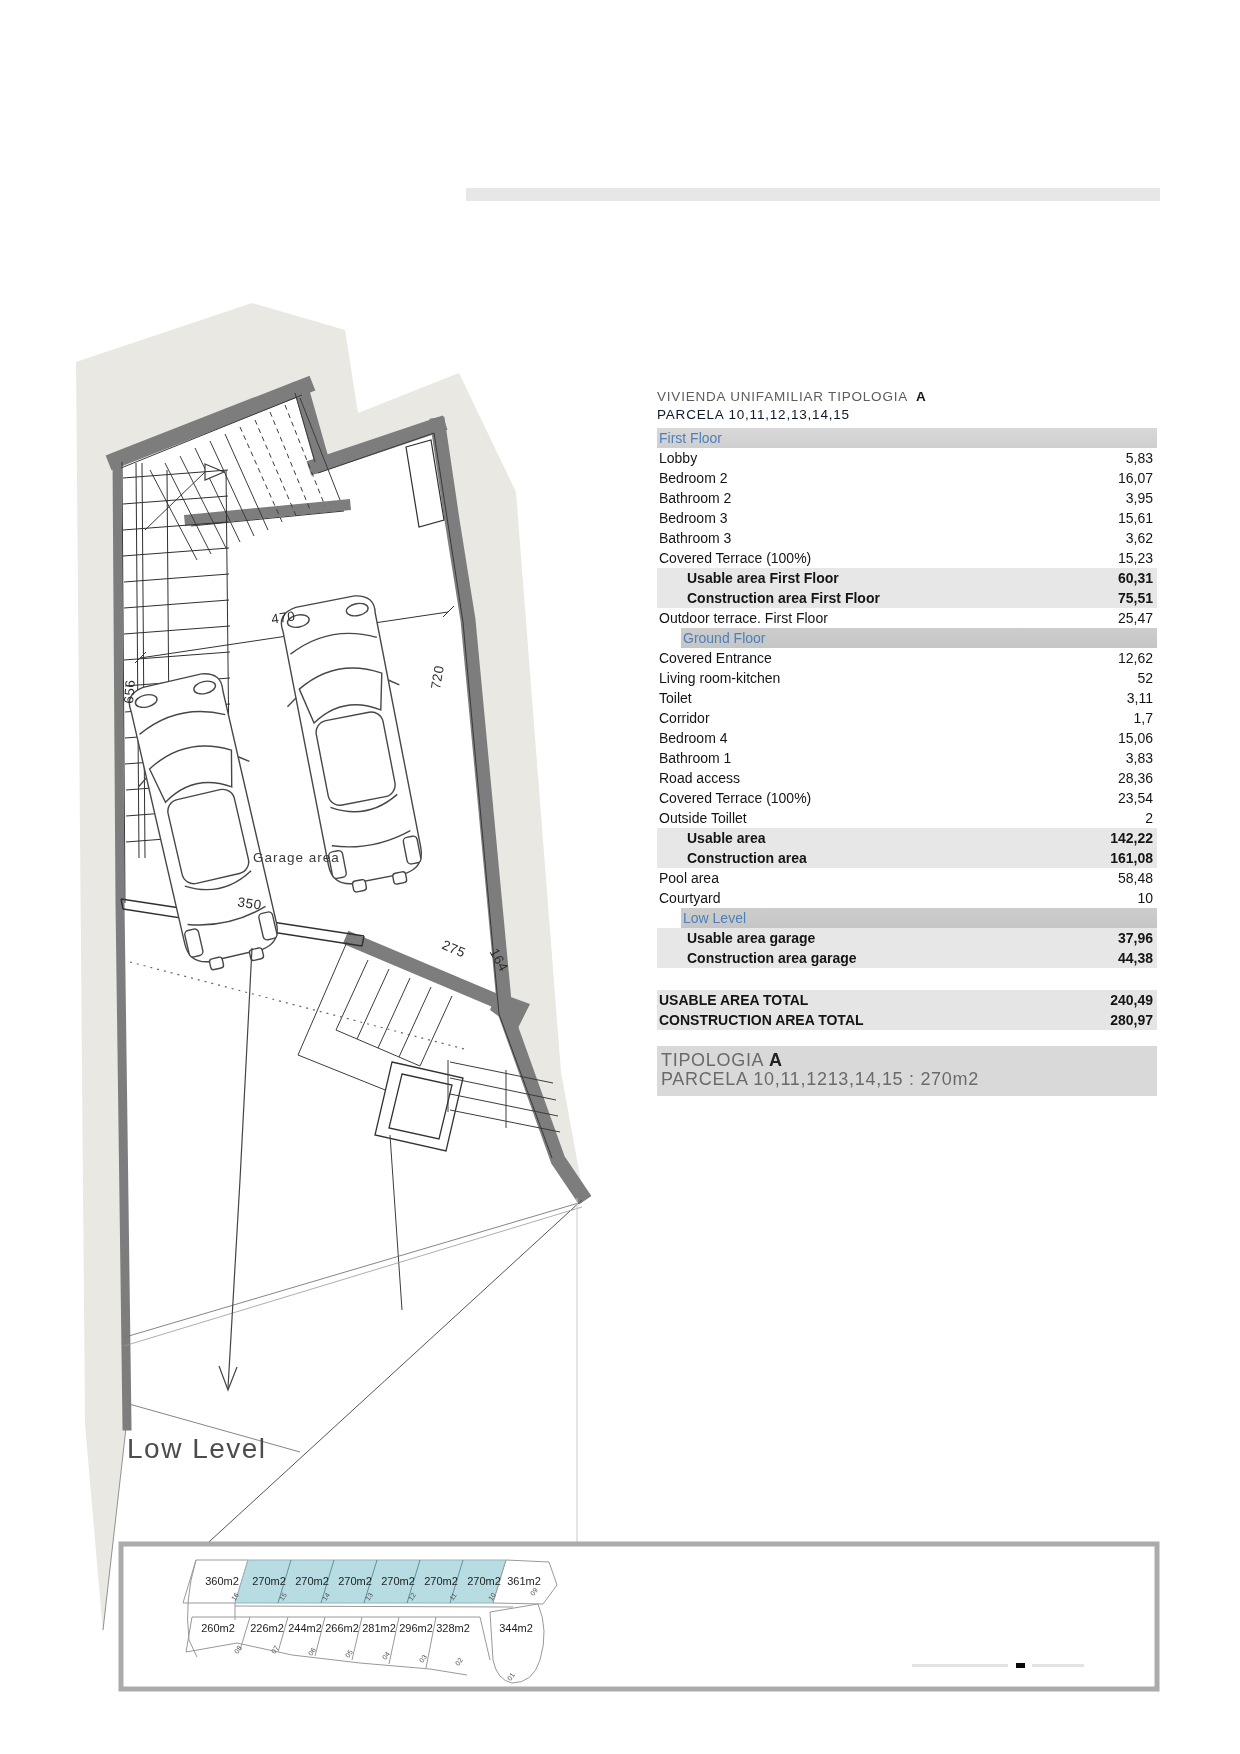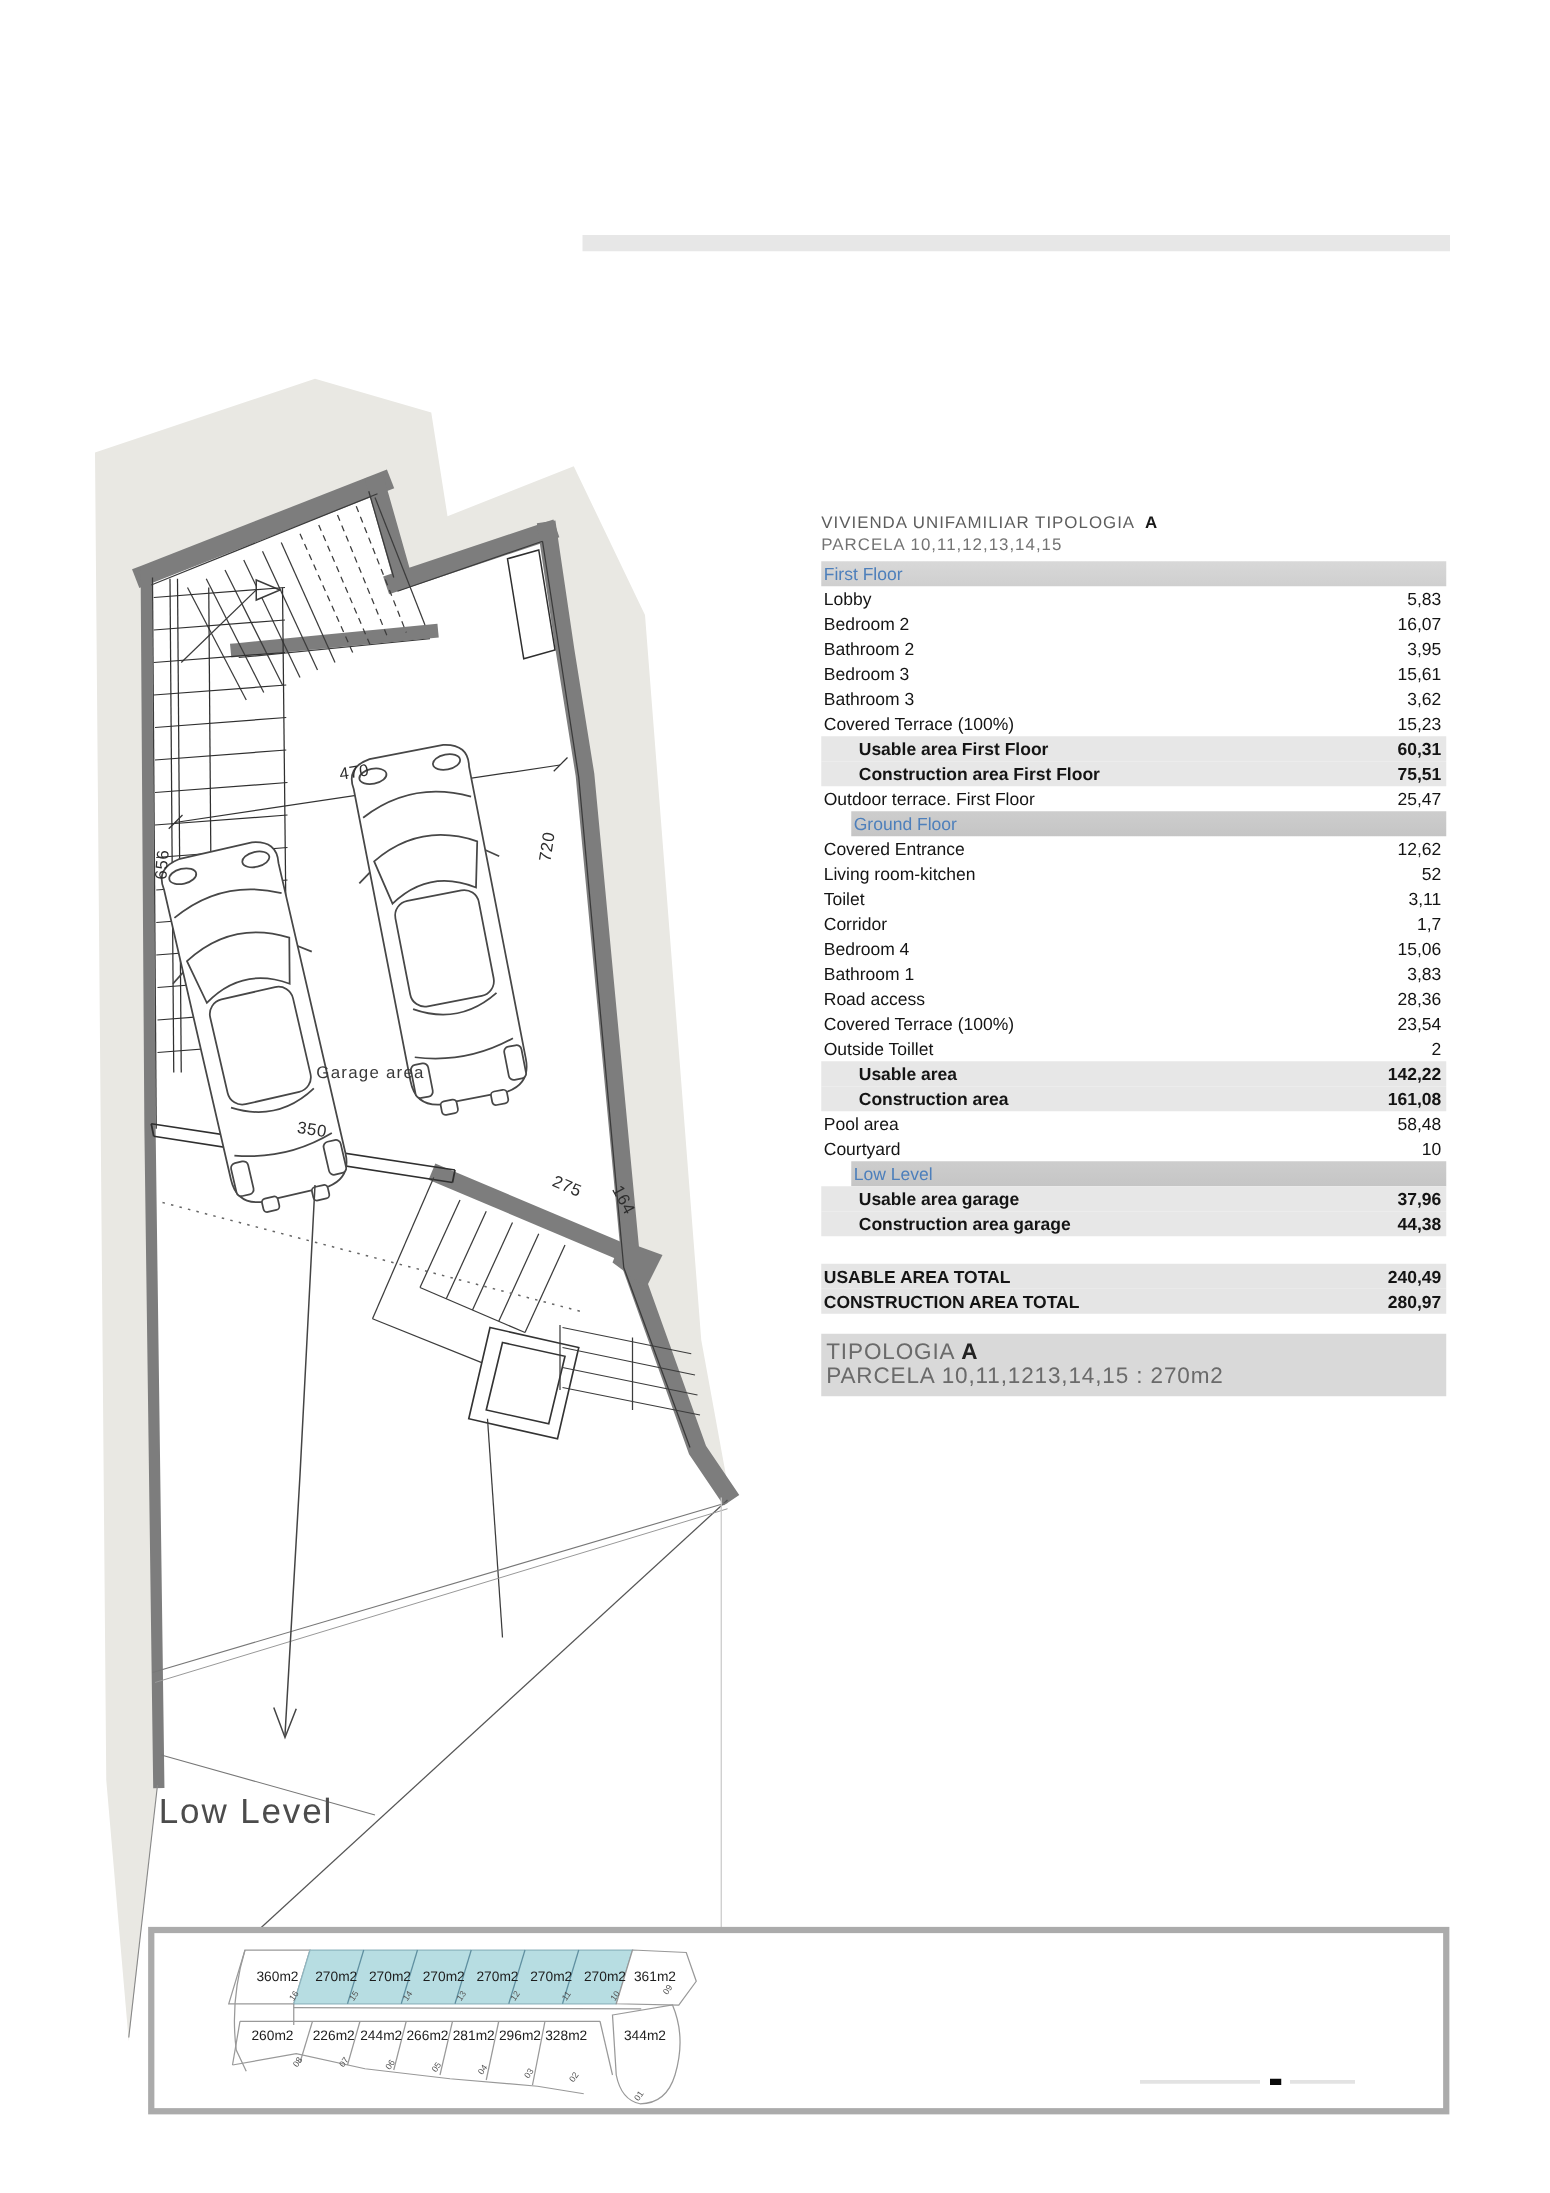--- a/index.html
+++ b/index.html
@@ -1,23 +1,23 @@
 <!DOCTYPE html>
 <html><head>
 <meta charset="utf-8">
 <style>
   html,body{margin:0;padding:0;background:#fff;}
   body{width:1240px;height:1754px;position:relative;font-family:"Liberation Sans",sans-serif;overflow:hidden;}
   svg text{font-family:"Liberation Sans",sans-serif;}
 
   
-  .area-table{position:absolute;left:657px;top:409px;width:500px;font-size:14px;color:#141414;}
+  .area-table{position:absolute;left:657px;top:388px;width:500px;font-size:14px;color:#141414;}
   .t-title{color:#5d5d5d;font-size:13.5px;letter-spacing:.8px;line-height:18px;white-space:nowrap;}
   .t-title .em{color:#161616;font-weight:bold;margin-left:8px;letter-spacing:.5px;}
-  .t-sub{color:#737373;font-size:13.5px;letter-spacing:.8px;line-height:18px;margin-bottom:4px;}
+  .t-sub{color:#0f172a;font-size:13.5px;letter-spacing:.8px;line-height:18px;margin-bottom:4px;}
   .row{display:flex;justify-content:space-between;align-items:center;height:20px;line-height:20px;padding-left:2px;padding-right:4px;}
   .row .val{text-align:right;}
   .row.section{color:#4d7fbb;font-weight:normal;}
   .row.section.light{background:linear-gradient(#d8d8d8,#cfcfcf);}
   .row.section.dark{background:linear-gradient(#cdcdcd,#c5c5c5);margin-left:24px;}
   .row.subtotal{background:#e7e7e7;font-weight:bold;padding-left:30px;}
   .gap{height:22px;}
   .totals .row{background:#e5e5e5;font-weight:bold;}
   .footer-block{background:#d9d9d9;color:#6a6a6a;margin-top:16px;padding:5px 6px 7px 4px;font-size:18px;letter-spacing:.7px;line-height:19px;}
   .footer-block .em{color:#222;font-weight:bold;}

